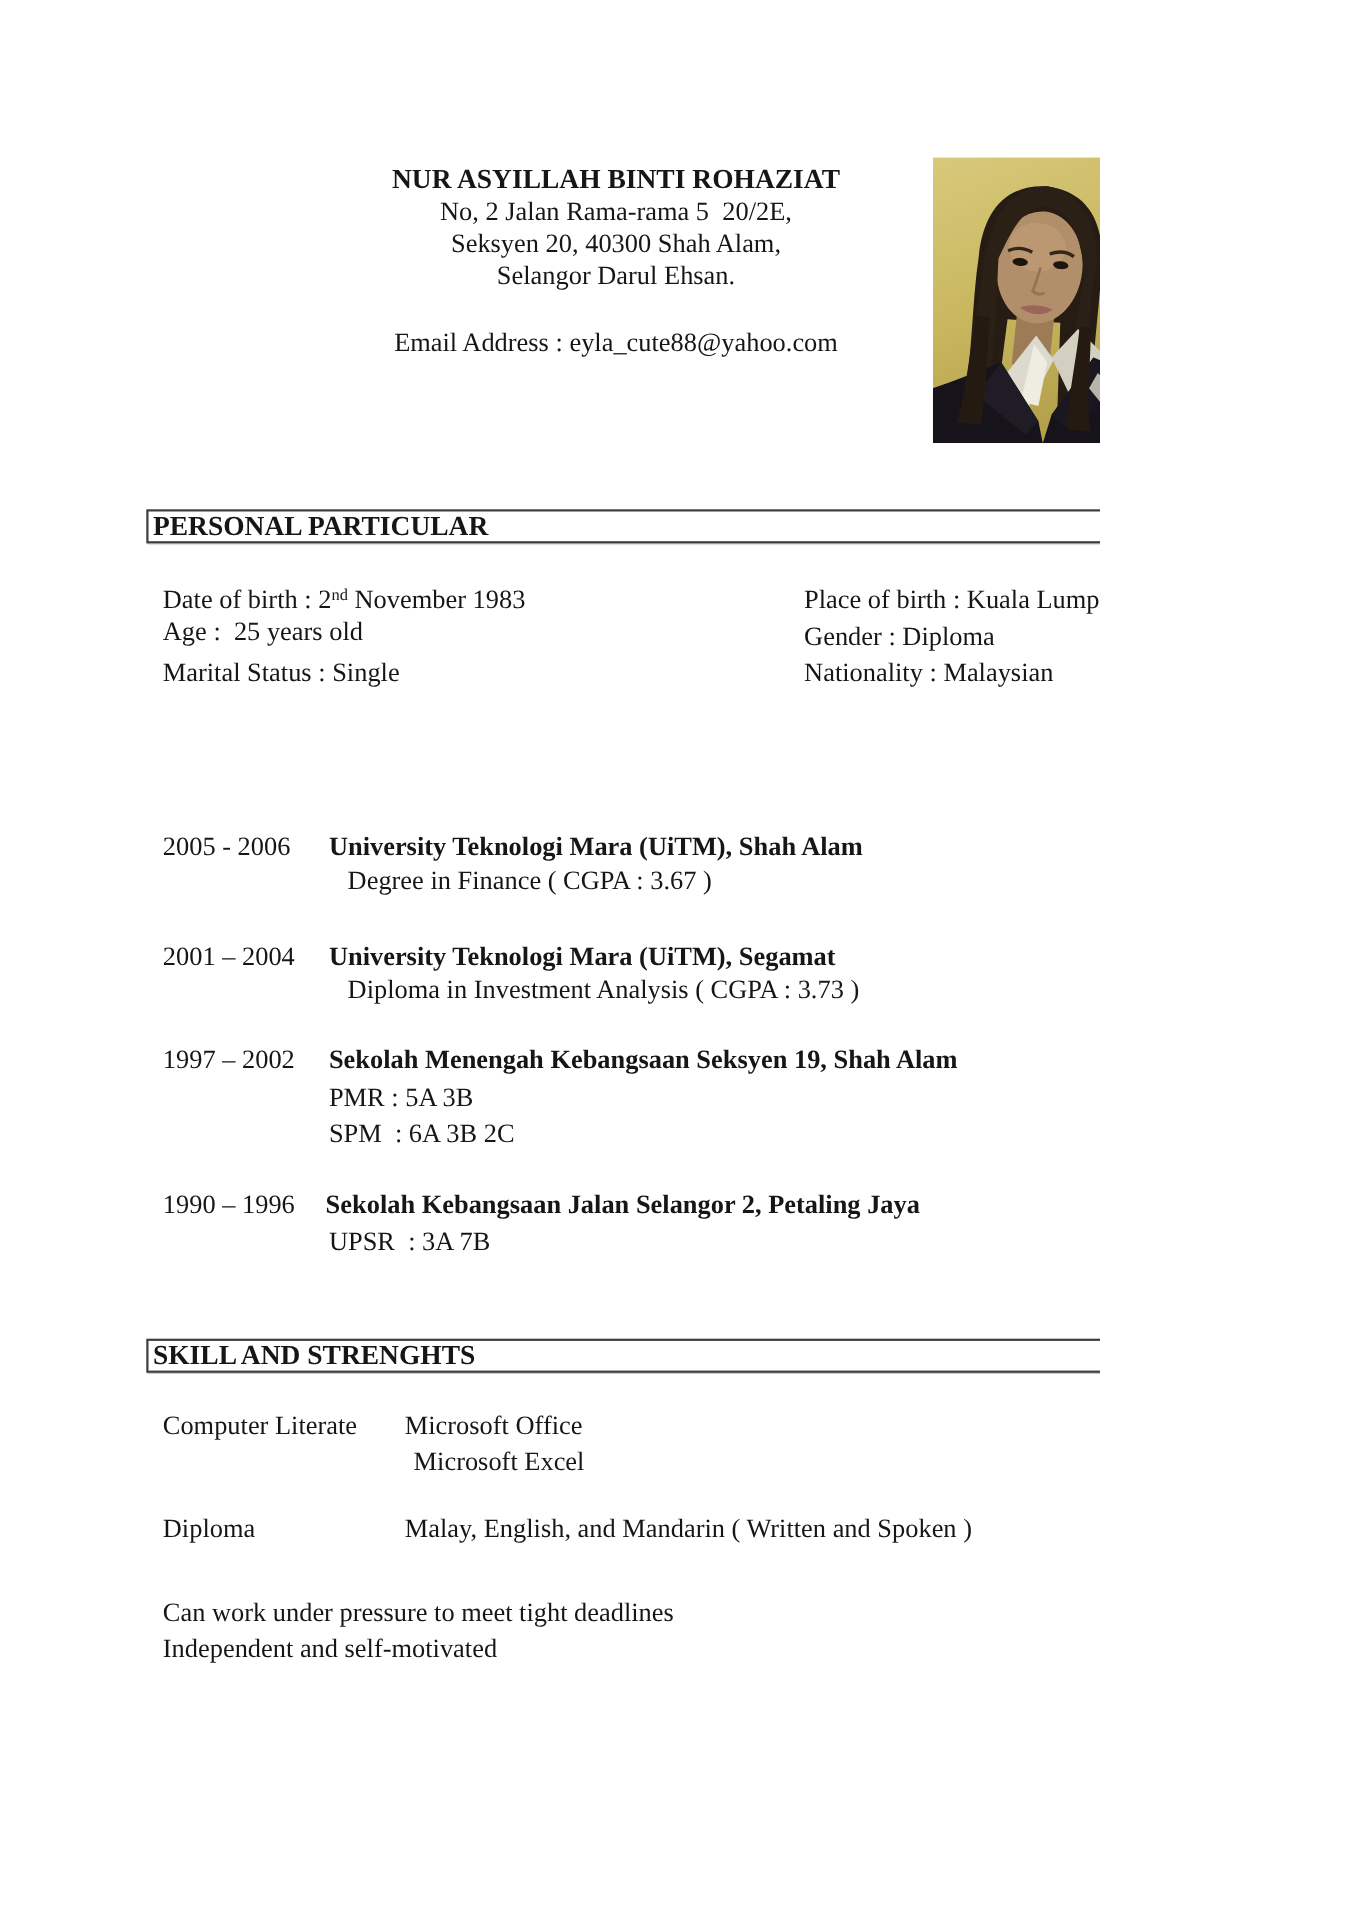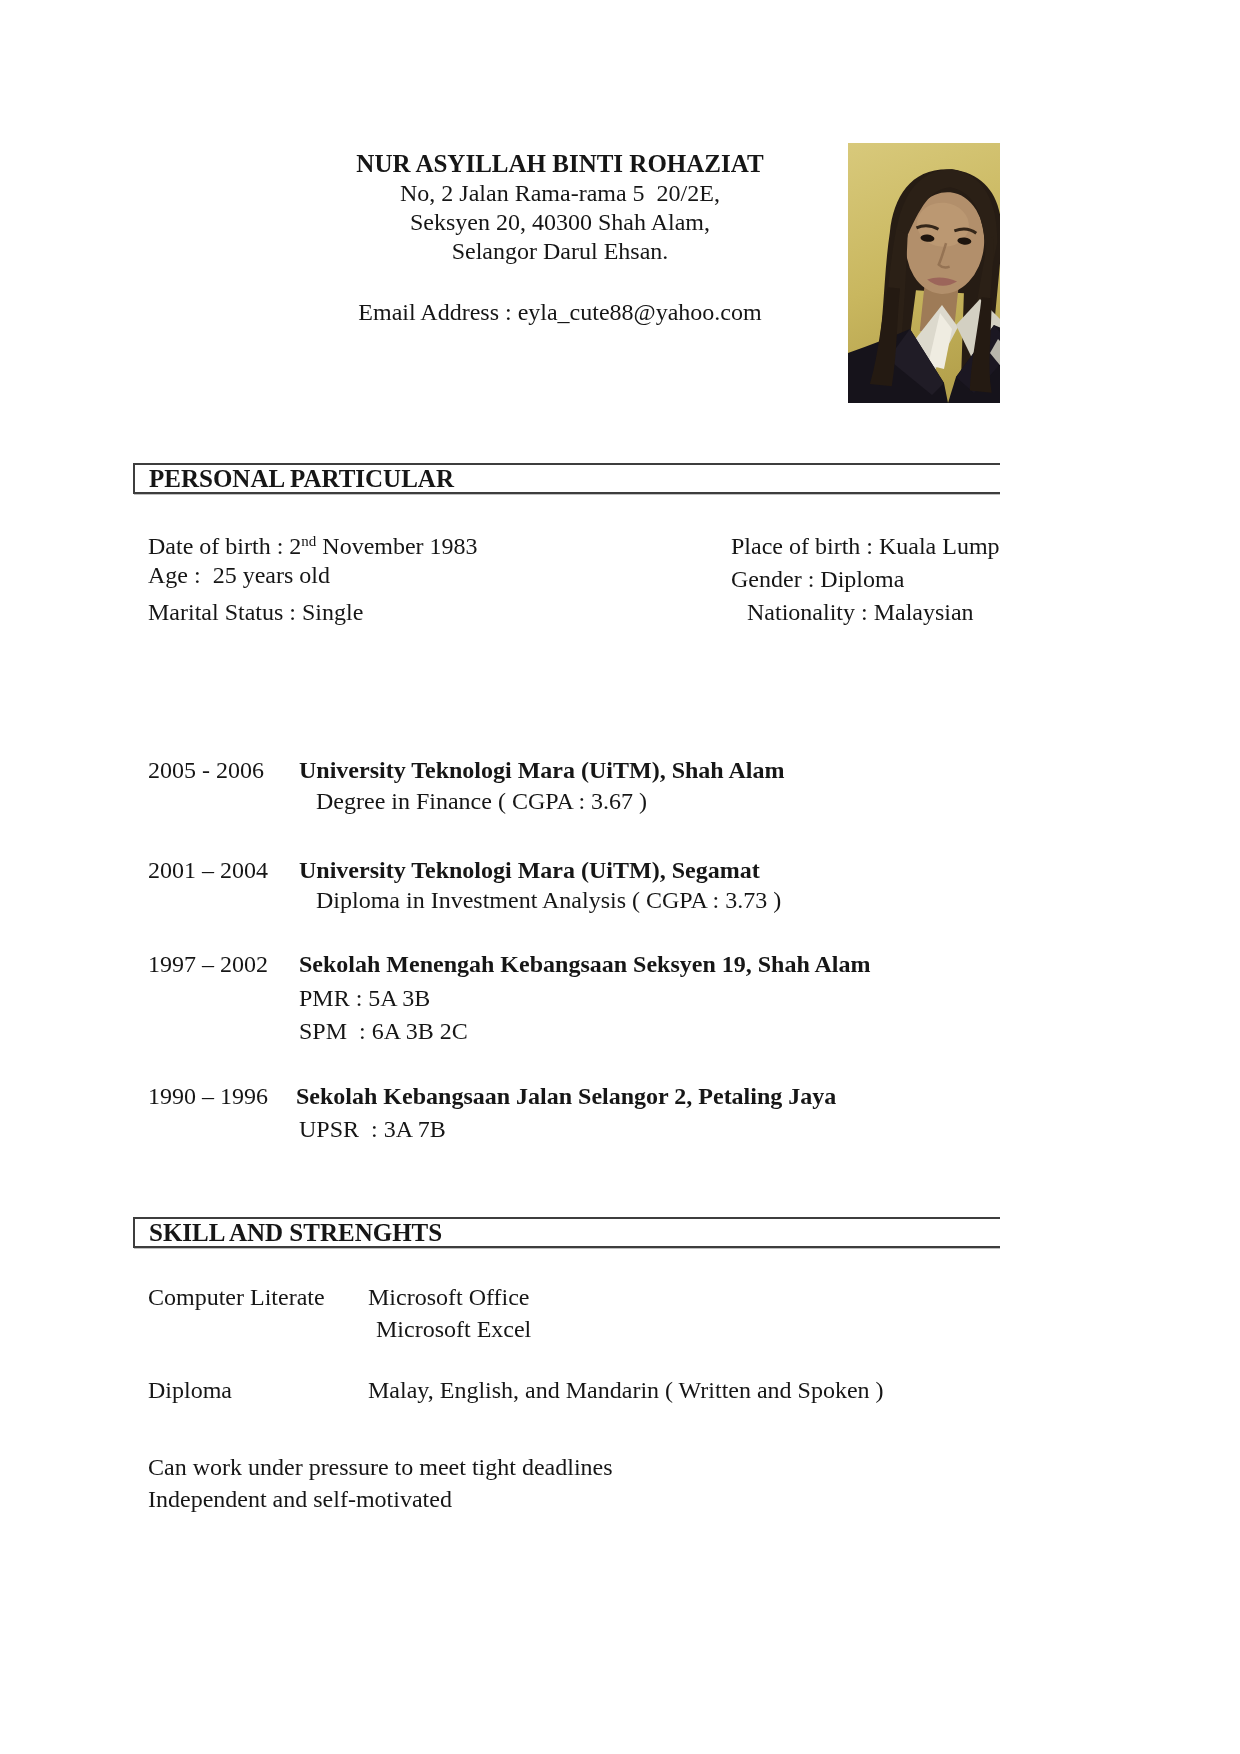--- a/index.html
+++ b/index.html
@@ -36,21 +36,21 @@
   .section-box {
     position: absolute;
     left: 133px;
     width: 969px;
     height: 31px;
     border: 2px solid #3d3d3d;
     box-sizing: border-box;
     background: #ffffff;
     display: flex;
     align-items: center;
-    padding-left: 14px;
+    padding-left: 4px;
     font-size: 25px;
     font-weight: bold;
     white-space: pre;
     box-shadow: 1px 1px 0 rgba(0,0,0,0.25);
   }
   .sup { font-size: 15px; vertical-align: 8px; line-height: 0; }
 </style>
 </head>
 <body>
 
@@ -118,21 +118,21 @@
   </div>
 
   <div class="section-box" style="top:463px;">
     <span>PERSONAL PARTICULAR</span>
   </div>
   <div class="abs" style="left:148px; top:531px;"><span>Date of birth : 2</span><span class="sup">nd</span><span> November 1983</span></div>
   <div class="abs" style="left:148px; top:560px;text-align:center;">Age :  25 years old</div>
   <div class="abs" style="left:148px; top:597px;">Marital Status : Single</div>
   <div class="abs" style="left:731px; top:531px;">Place of birth : Kuala Lumpur</div>
   <div class="abs" style="left:731px; top:564px;">Gender : Diploma</div>
-  <div class="abs" style="left:731px; top:597px;margin-left:16px;">Nationality : Malaysian</div>
+  <div class="abs" style="left:731px; top:597px;">Nationality : Malaysian</div>
 
 
   <div class="abs" style="left:148px; top:755px;">2005 - 2006</div>
   <div class="abs b" style="left:299px; top:755px;">University Teknologi Mara (UiTM), Shah Alam</div>
   <div class="abs" style="left:316px; top:786px;">Degree in Finance ( CGPA : 3.67 )</div>
 
   <div class="abs" style="left:148px; top:855px;">2001 – 2004</div>
   <div class="abs b" style="left:299px; top:855px;">University Teknologi Mara (UiTM), Segamat</div>
   <div class="abs" style="left:316px; top:885px;">Diploma in Investment Analysis ( CGPA : 3.73 )</div>
 

